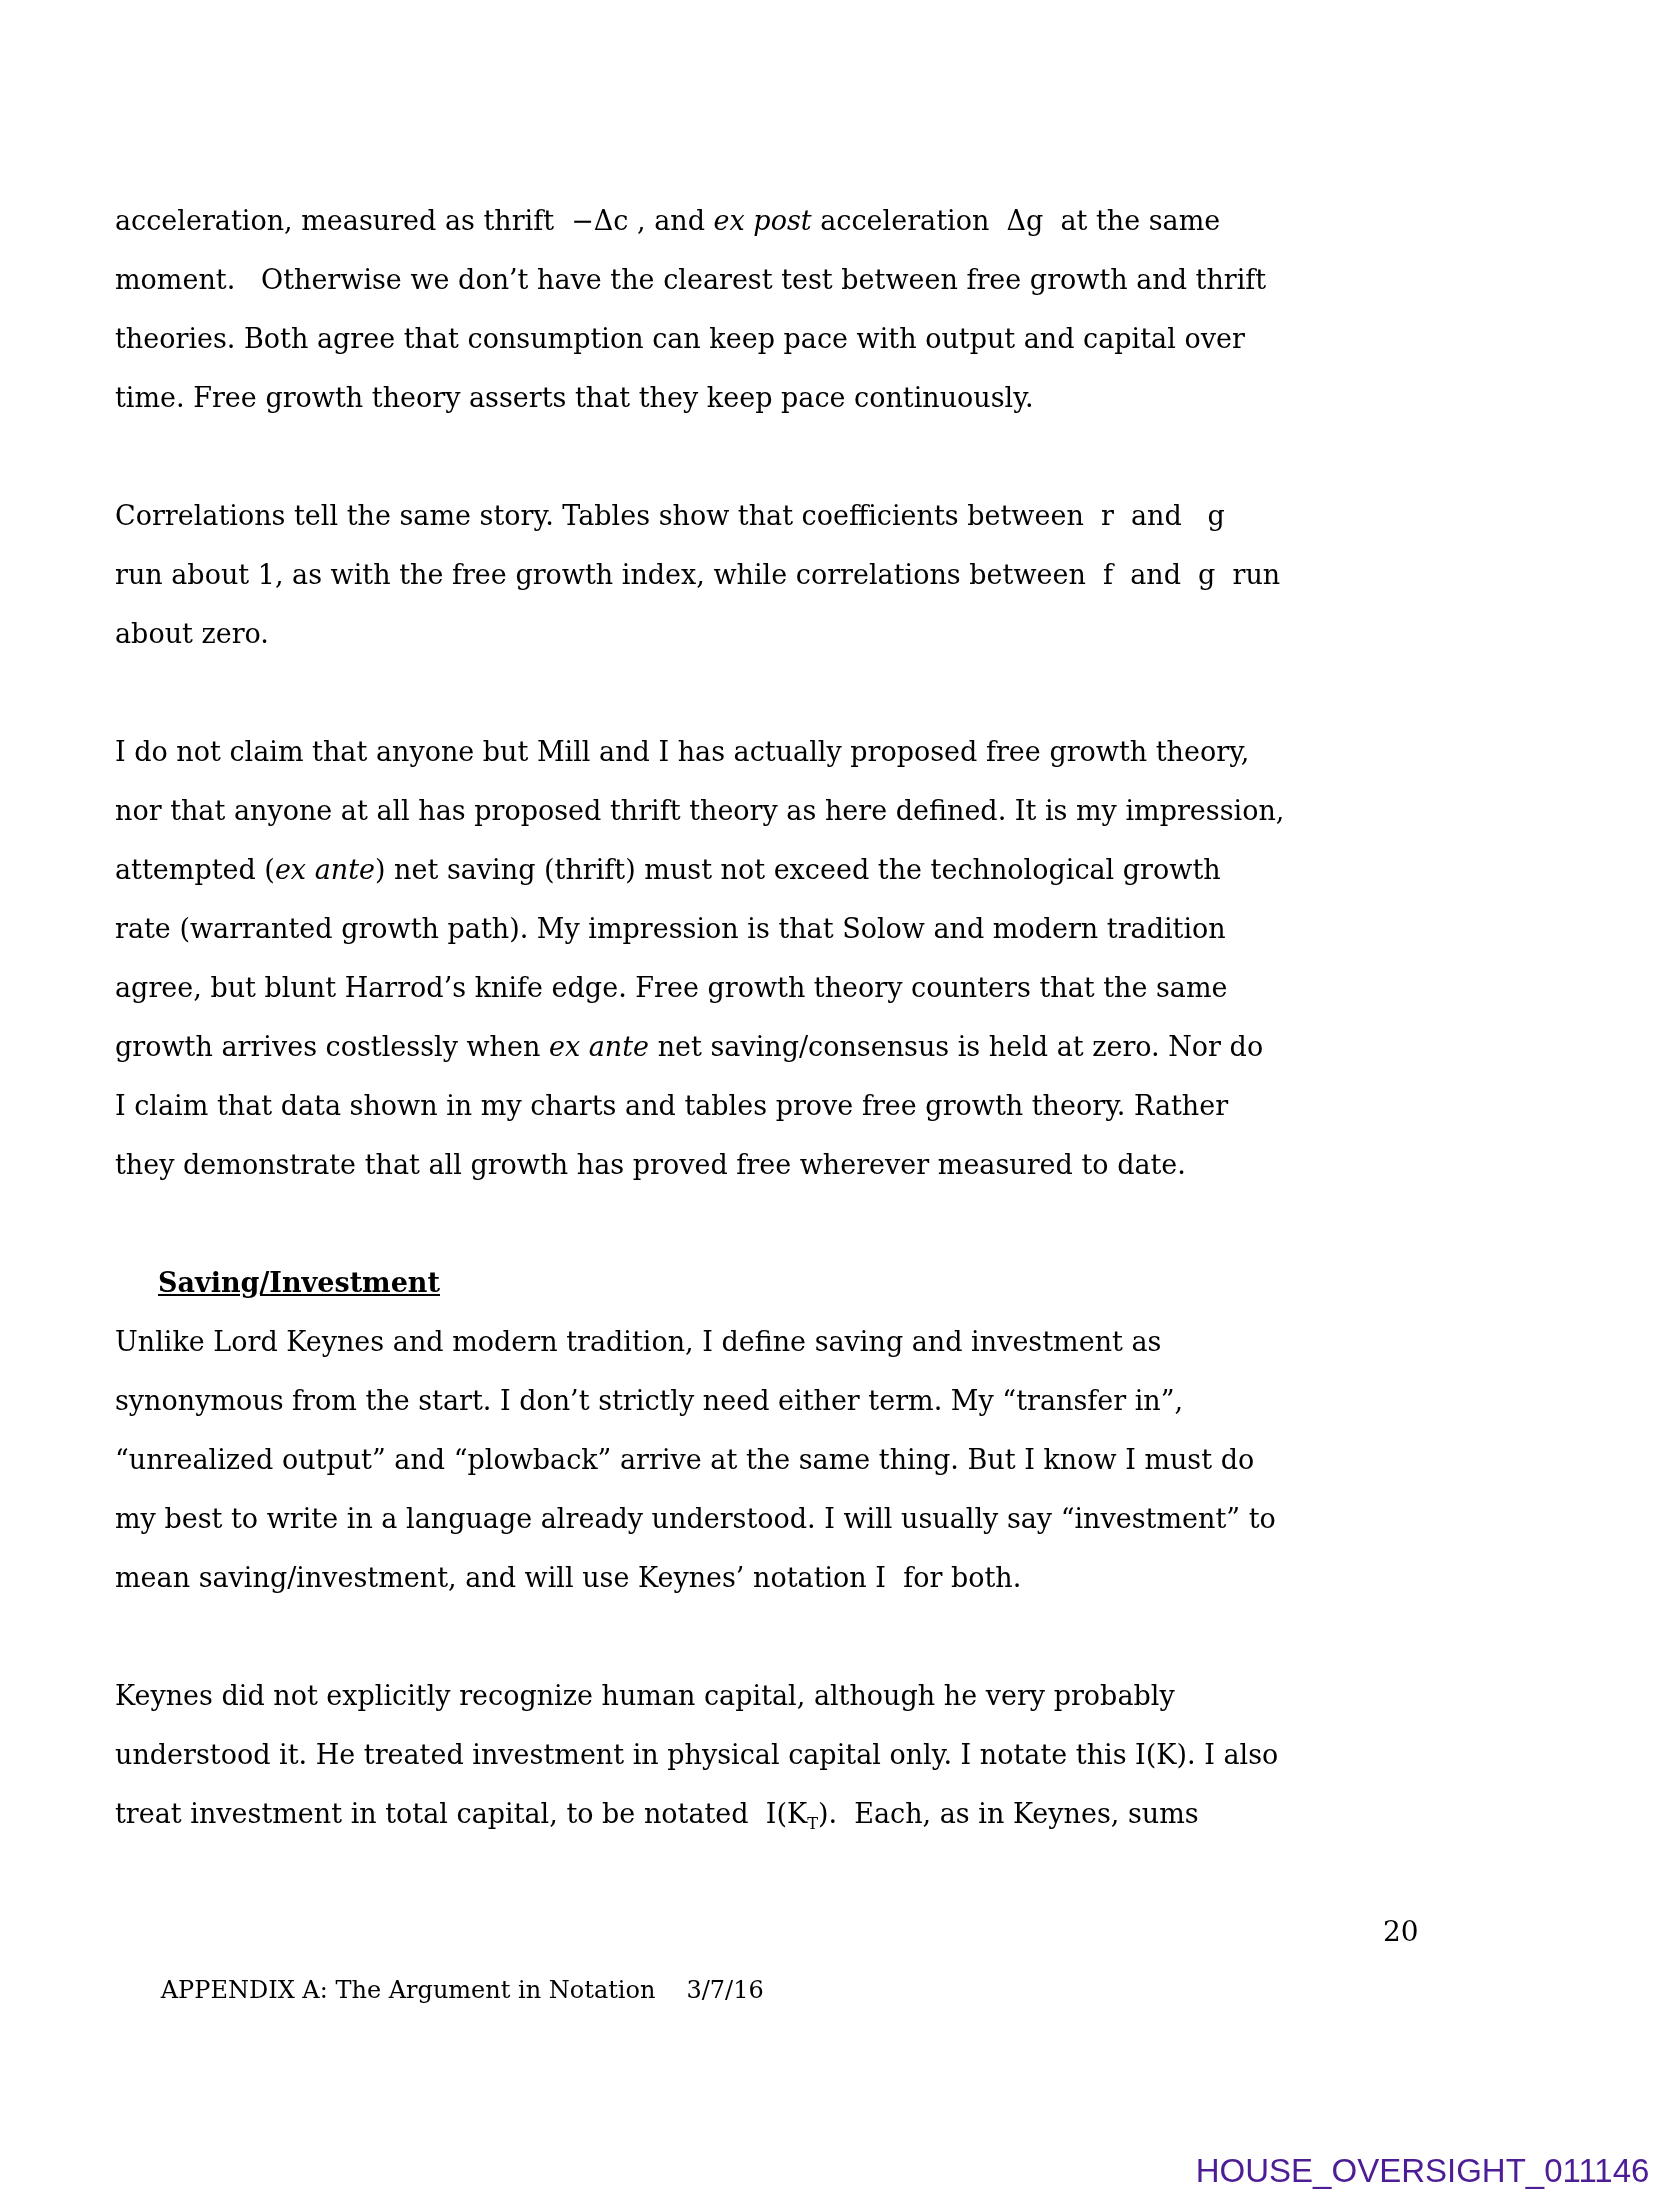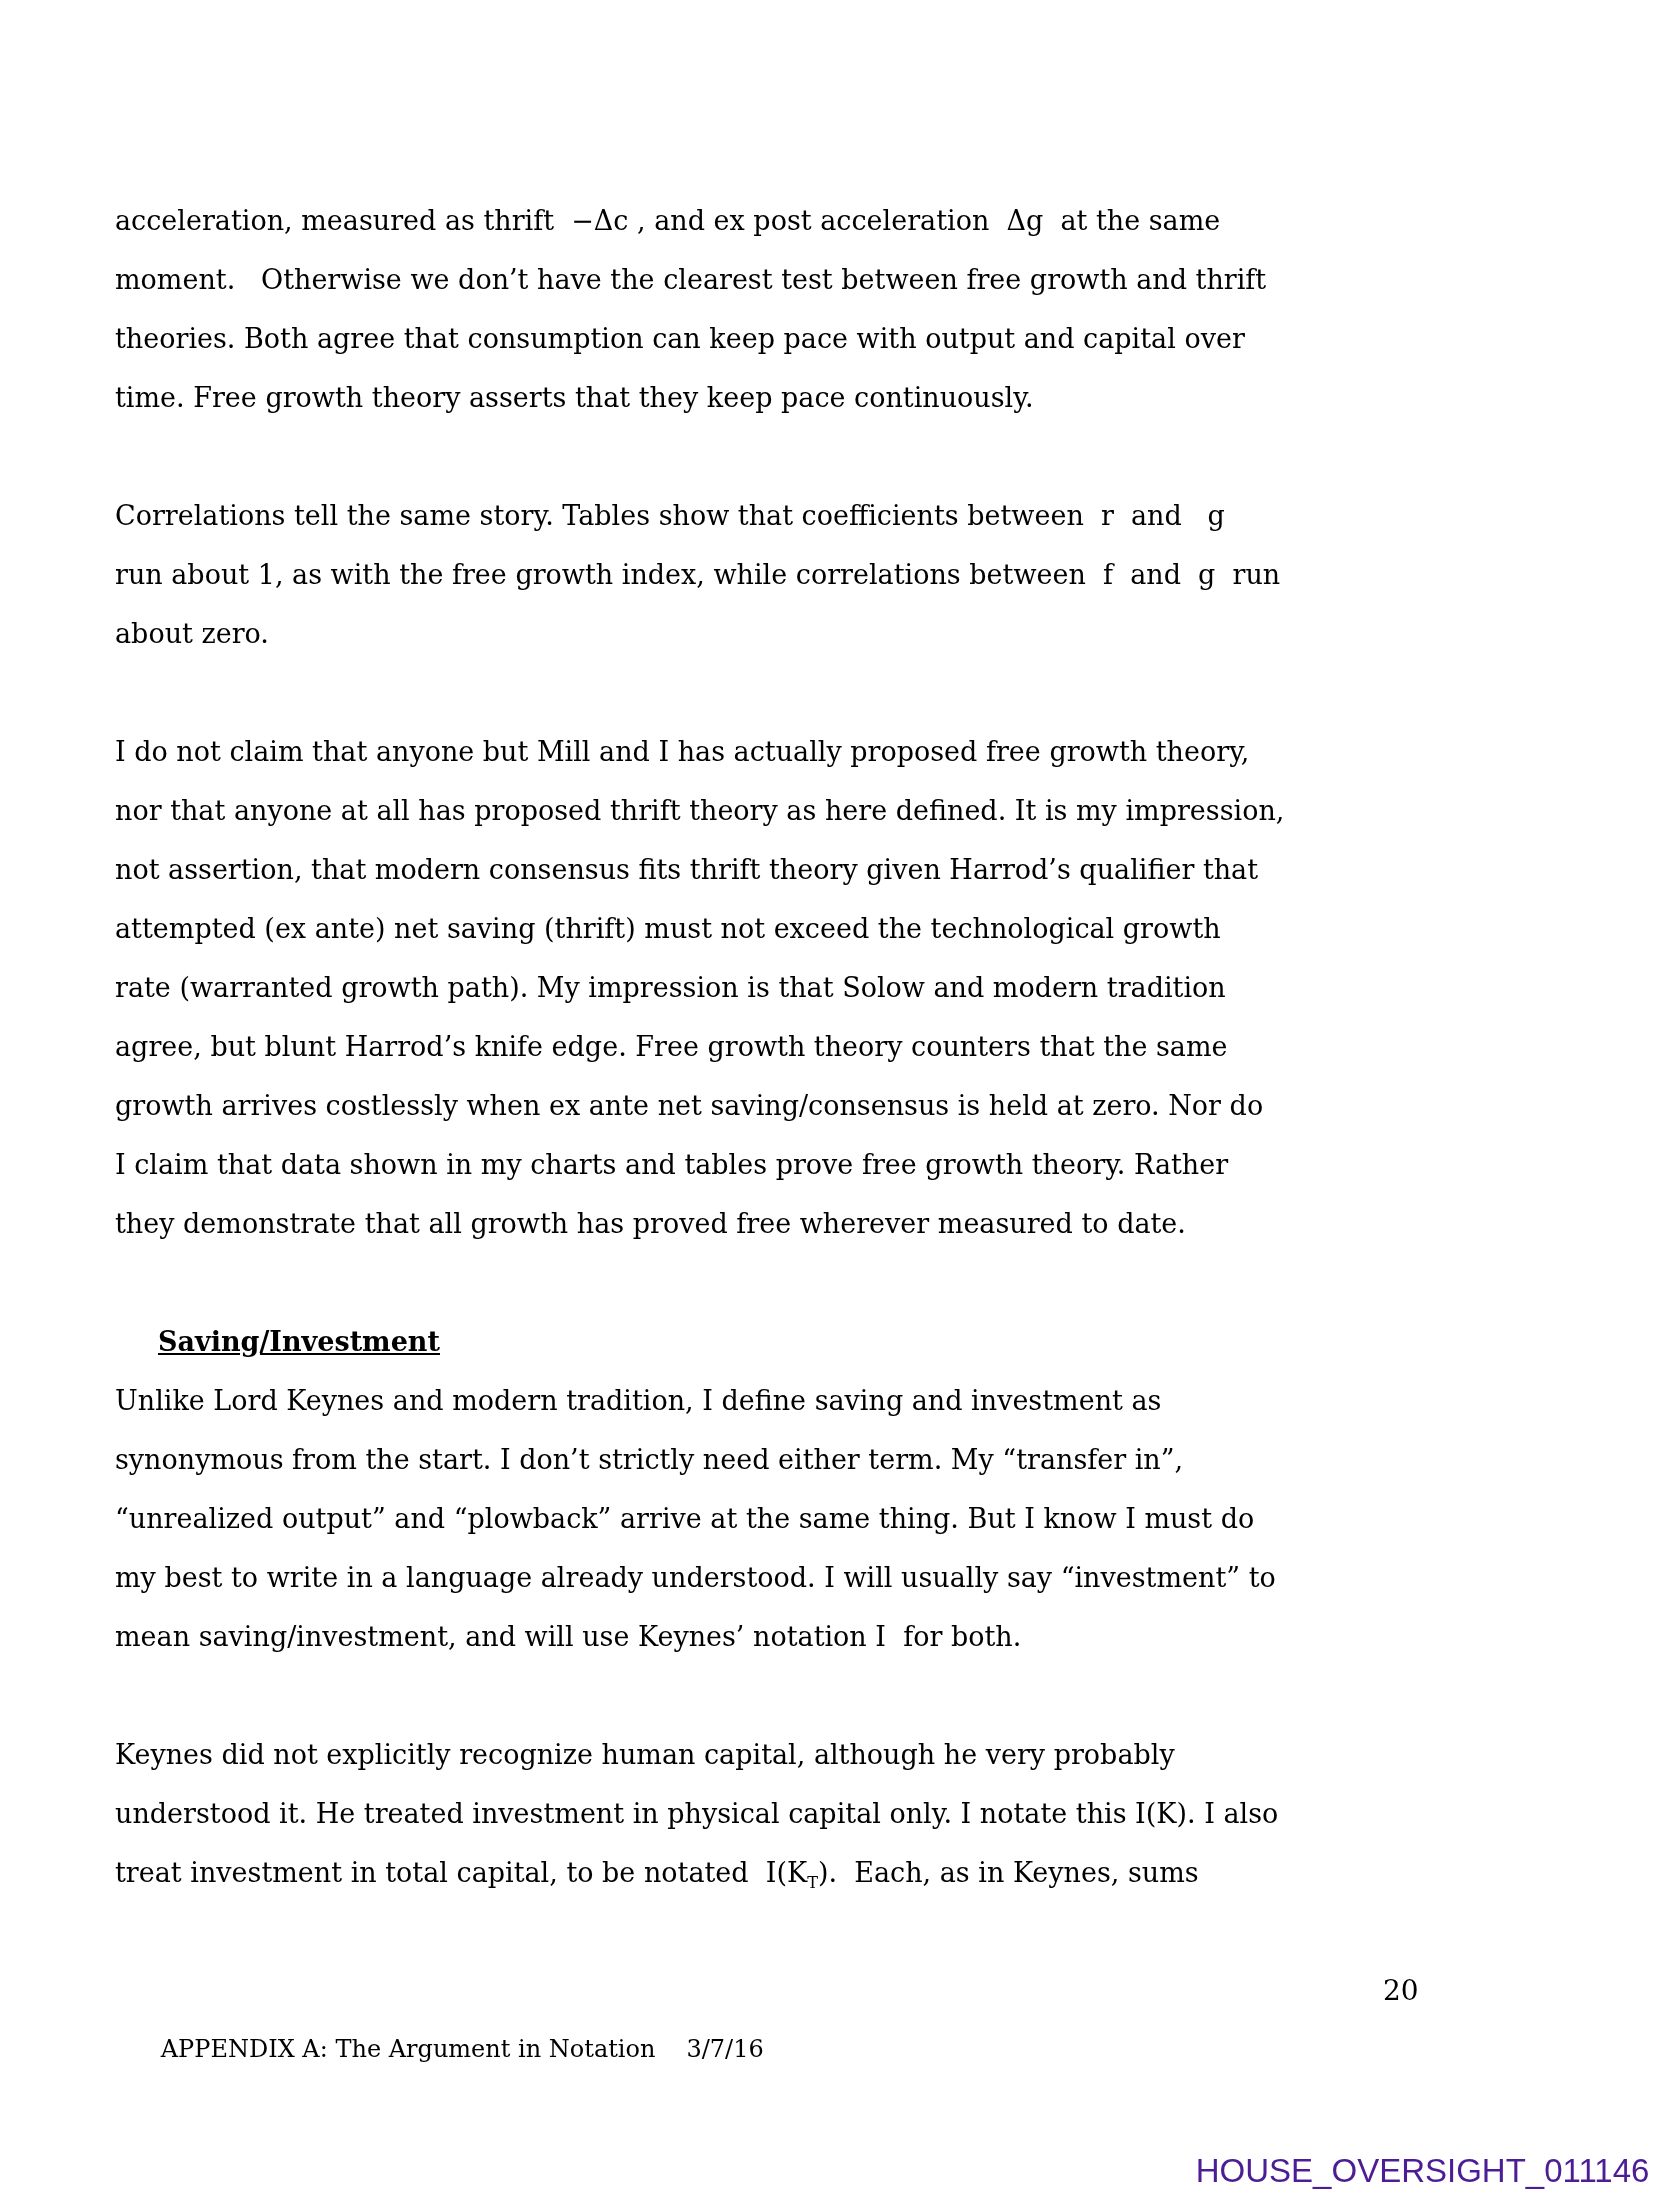--- a/index.html
+++ b/index.html
@@ -30,21 +30,21 @@
   .para.after-heading { margin-top: 0; }
   .heading-block { margin-top: 59px; }
   .heading {
     height: 59px;
     line-height: 59px;
     font-weight: bold;
     text-decoration: underline;
     white-space: pre;
     margin-left: 43px;
   }
-  .it { }
+  .it { font-style: italic; }
   .sub {
     font-size: 0.6em;
     vertical-align: -0.35em;
   }
   .footer-row {
     position: relative;
     margin-top: 59px;
     height: 59px;
     line-height: 59px;
     white-space: pre;
@@ -82,21 +82,20 @@
 
     <div class="para">
       <div class="line">Correlations tell the same story. Tables show that coefficients between  r  and   g</div>
       <div class="line">run about 1, as with the free growth index, while correlations between  f  and  g  run</div>
       <div class="line">about zero.</div>
     </div>
 
     <div class="para">
       <div class="line">I do not claim that anyone but Mill and I has actually proposed free growth theory,</div>
       <div class="line">nor that anyone at all has proposed thrift theory as here defined. It is my impression,</div>
-      <div class="line">not assertion, that modern consensus fits thrift theory given Harrod’s qualifier that</div>
       <div class="line"><span>attempted (</span><span class="it">ex ante</span><span>) net saving (thrift) must not exceed the technological growth</span></div>
       <div class="line">rate (warranted growth path). My impression is that Solow and modern tradition</div>
       <div class="line">agree, but blunt Harrod’s knife edge. Free growth theory counters that the same</div>
       <div class="line"><span>growth arrives costlessly when </span><span class="it">ex ante</span><span> net saving/consensus is held at zero. Nor do</span></div>
       <div class="line">I claim that data shown in my charts and tables prove free growth theory. Rather</div>
       <div class="line">they demonstrate that all growth has proved free wherever measured to date.</div>
     </div>
 
     <div class="heading-block">
       <div class="heading">Saving/Investment</div>

